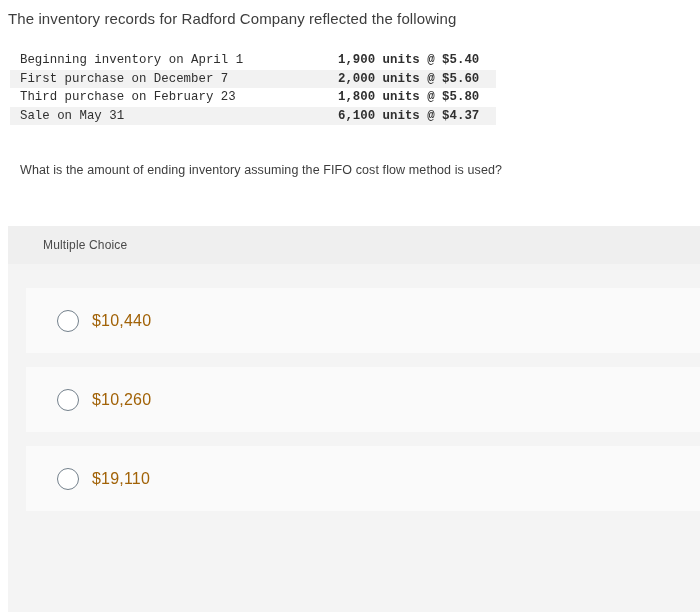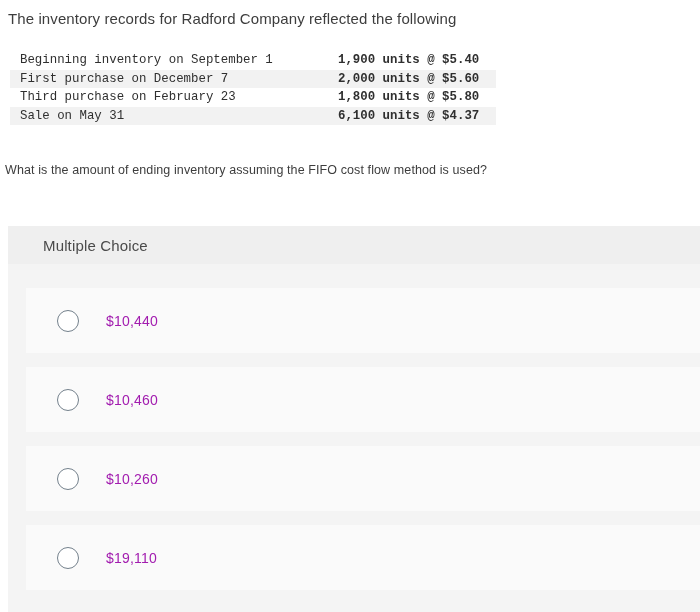--- a/index.html
+++ b/index.html
@@ -45,21 +45,21 @@
     white-space: pre;
     vertical-align: middle;
     line-height: 18.6px;
   }
   .data-table td.desc { padding-left: 10px; width: 318px; }
   .data-table td.qty  { padding-left: 0px; font-weight: bold; }
 
   
   .question {
     position: absolute;
-    left: 5px;
+    left: 20px;
     top: 162px;
     font-size: 12.5px;
     line-height: 16px;
     color: #3d3d3d;
     letter-spacing: .1px;
   }
 
   
   .mc-panel {
     position: absolute;
@@ -71,21 +71,21 @@
   }
   .mc-header {
     height: 38px;
     background: #efefef;
     display: flex;
     align-items: center;
     padding-left: 35px;
     box-sizing: border-box;
   }
   .mc-header-label {
-    font-size: 15px;
+    font-size: 12px;
     color: #4a4a4a;
     letter-spacing: .15px;
     text-align: center;
   }
 
   .choice-list {
     padding-top: 24px;
   }
   .choice-row {
     height: 65px;
@@ -101,35 +101,35 @@
     width: 22px;
     height: 22px;
     border-radius: 50%;
     border: 1.4px solid #74818c;
     background: #ffffff;
     box-sizing: border-box;
     margin-left: 31px;
     flex: 0 0 auto;
   }
   .choice-label {
-    margin-left: 27px;
-    font-size: 14px;
-    color: #a21caf;
+    margin-left: 13px;
+    font-size: 16px;
+    color: #a16207;
     letter-spacing: .2px;
   }
 </style>
 </head>
 <body>
 
 <div class="stem">The inventory records for Radford Company reflected the following</div>
 
 <table class="data-table">
   <tbody>
     <tr>
-      <td class="desc">Beginning inventory on September 1</td>
+      <td class="desc">Beginning inventory on April 1</td>
       <td class="qty">1,900 units @ $5.40</td>
     </tr>
     <tr>
       <td class="desc">First purchase on December 7</td>
       <td class="qty">2,000 units @ $5.60</td>
     </tr>
     <tr>
       <td class="desc">Third purchase on February 23</td>
       <td class="qty">1,800 units @ $5.80</td>
     </tr>
@@ -148,24 +148,20 @@
     <span class="mc-header-label">Multiple Choice</span>
   </div>
 
   <div class="choice-list">
 
     <div class="choice-row">
       <span class="radio"></span>
       <span class="choice-label">$10,440</span>
     </div>
 
-    <div class="choice-row">
-      <span class="radio"></span>
-      <span class="choice-label">$10,460</span>
-    </div>
 
     <div class="choice-row">
       <span class="radio"></span>
       <span class="choice-label">$10,260</span>
     </div>
 
     <div class="choice-row">
       <span class="radio"></span>
       <span class="choice-label">$19,110</span>
     </div>

